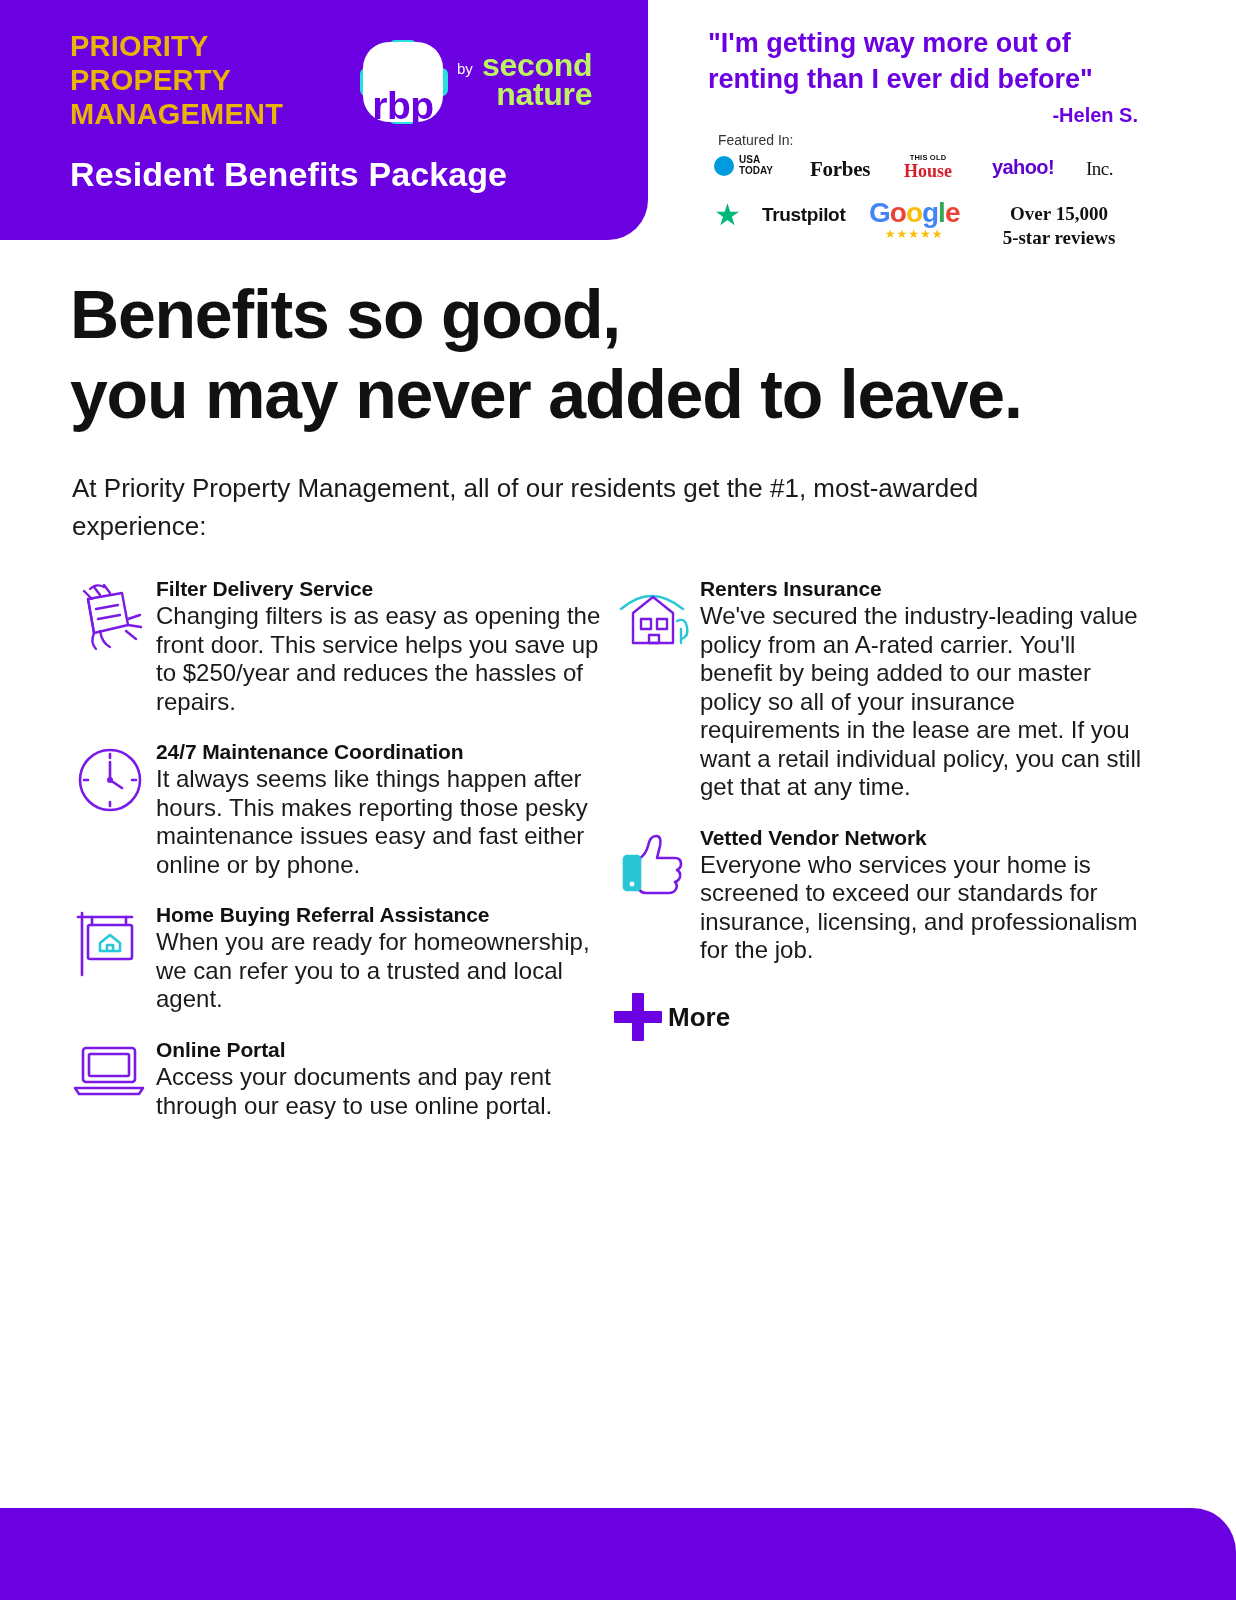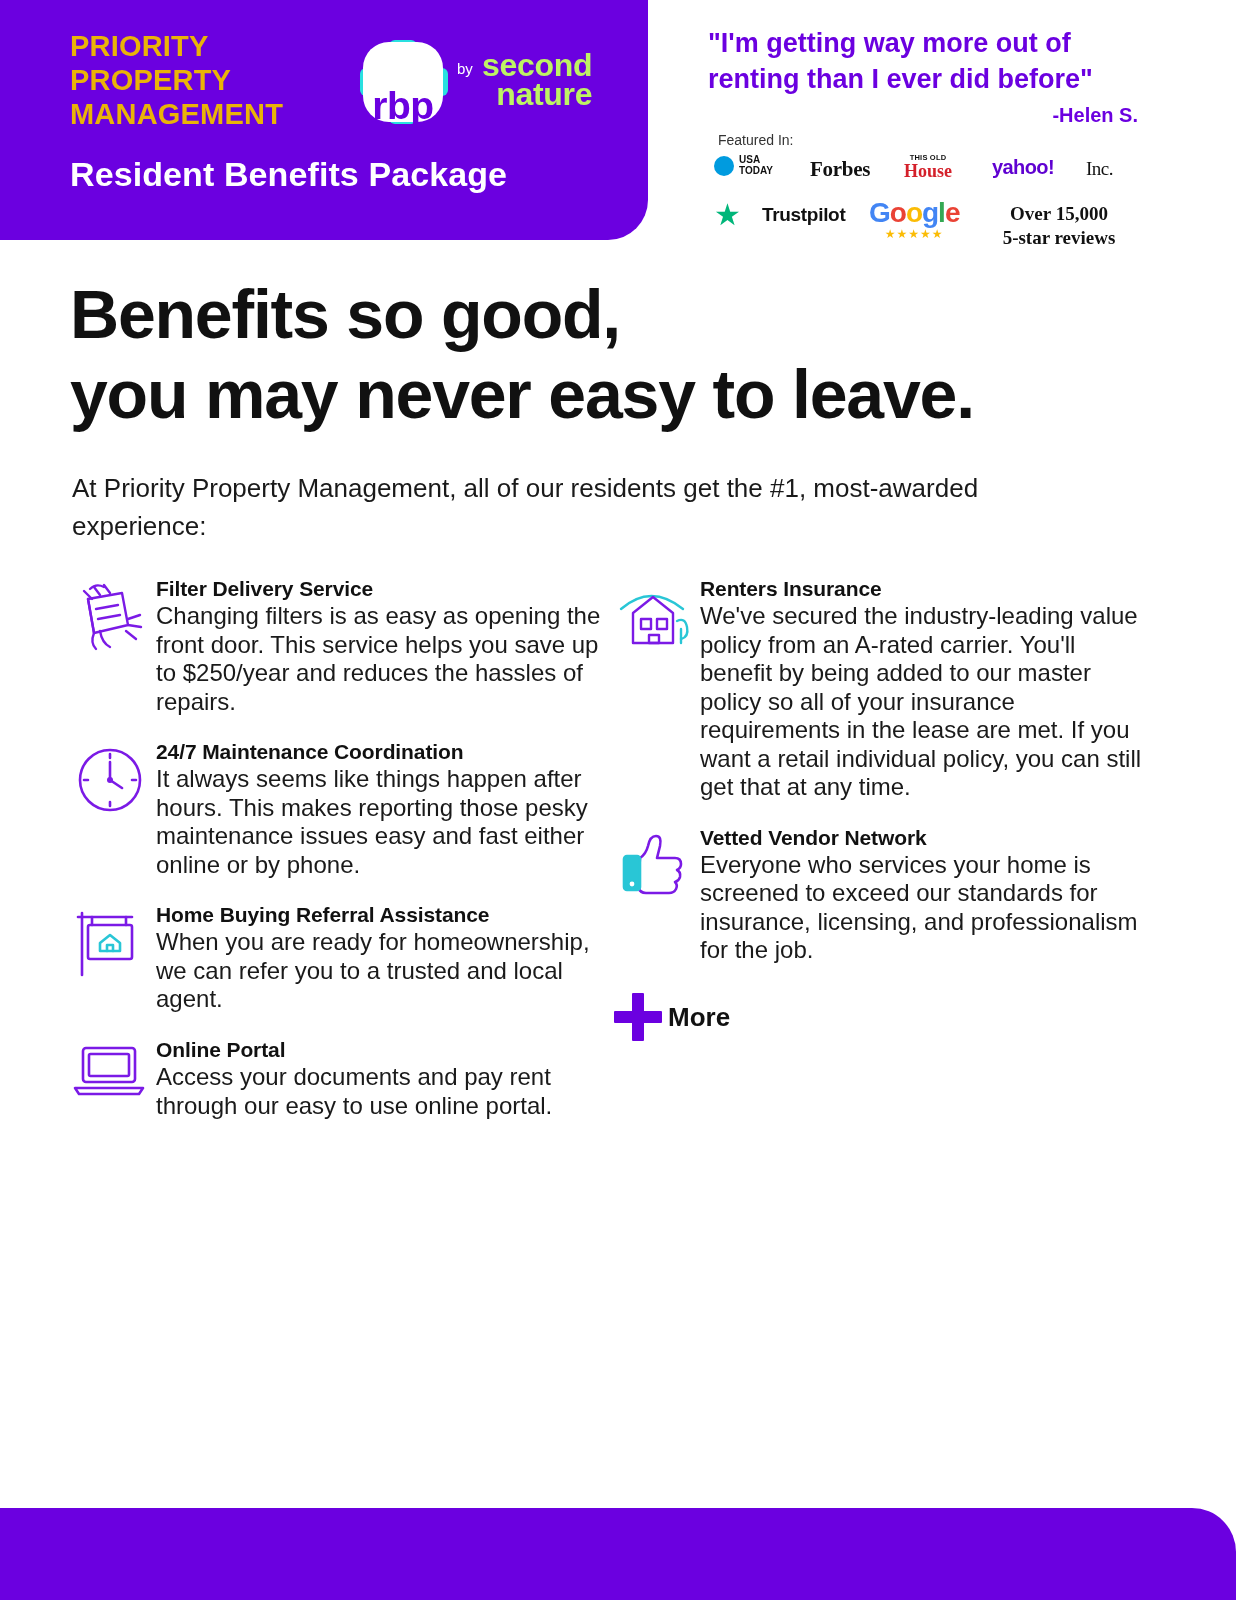--- a/index.html
+++ b/index.html
@@ -405,21 +405,21 @@
     <div class="google-stars">★★★★★</div>
   </div>
   <div class="reviews-text">
     <div>Over 15,000</div>
     <div>5-star reviews</div>
   </div>
 </div>
 
 <div class="headline">
   <div>Benefits so good,</div>
-  <div>you may never easy to leave.</div>
+  <div>you may never added to leave.</div>
 </div>
 <div class="subhead">At Priority Property Management, all of our residents get the #1, most-awarded experience:</div>
 
 <div class="col-left">
 
   <div class="benefit">
     <div class="icon">
       <svg width="80" height="76" viewBox="0 0 80 76" fill="none" stroke="#7b1ae6" stroke-width="2.4" stroke-linecap="round" stroke-linejoin="round">
         <path d="M18 20 L52 14 L58 46 L24 54 Z"></path>
         <path d="M18 20 L24 54"></path>

